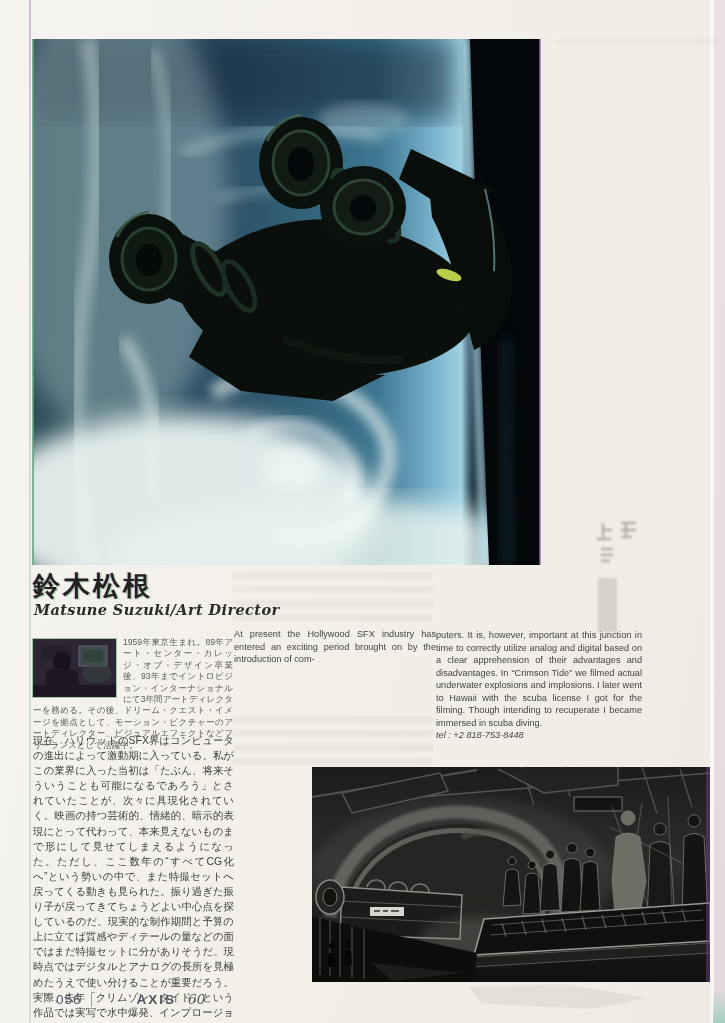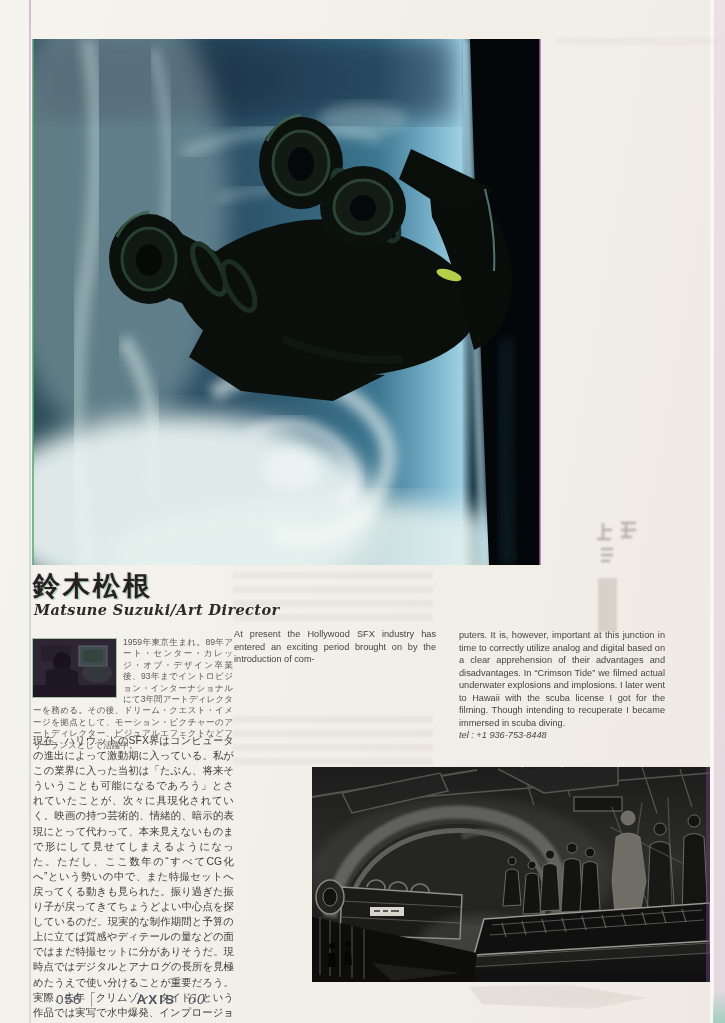--- a/index.html
+++ b/index.html
@@ -29,21 +29,21 @@
     font-style:italic;font-weight:700;font-size:14.5px;letter-spacing:.4px;color:#2b2a27;}
   
   .bio{left:33px;top:637px;width:200px;font-size:8.6px;line-height:11.4px;color:#5a5a56;text-align:justify;}
   .portrait{float:left;width:83px;height:58px;margin:2px 7px 3px 0;outline:1px solid rgba(90,160,100,.55);}
   .bio p{margin:0;}
   
   .col{text-align:justify;}
   .col-jp{font-size:10.4px;line-height:15.1px;color:#3c3d39;}
   .col1{left:33px;top:733px;width:201px;}
   .col2{left:234px;top:628px;width:202px;}
-  .col3{left:459px;top:629px;width:206px;}
+  .col3{left:436px;top:629px;width:206px;}
   .en{font-size:9.2px;line-height:12.5px;color:#434440;}
   .col2 .en{}
   .tel{margin-top:3px;font-style:italic;font-size:9.2px;color:#44454略;}
   .tel{color:#454642;}
   .col p{margin:0;}
   
   .artwork{left:312px;top:767px;width:398px;height:215px;background:#161616;}
   
   .folio{left:47px;top:991px;font-size:13.5px;color:#4e5560;display:flex;align-items:center;}
   .folio .num{letter-spacing:1px;padding-left:9px;}
@@ -171,21 +171,21 @@
   <div class="abs col col1">
     <p class="col-jp">現在、ハリウッドのSFX界はコンピュータの進出によって激動期に入っている。私がこの業界に入った当初は「たぶん、将来そういうことも可能になるであろう」とされていたことが、次々に具現化されていく。映画の持つ芸術的、情緒的、暗示的表現にとって代わって、本来見えないものまで形にして見せてしまえるようになった。ただし、ここ数年の“すべてCG化へ”という勢いの中で、また特撮セットへ戻ってくる動きも見られた。振り過ぎた振り子が戻ってきてちょうどよい中心点を探しているのだ。現実的な制作期間と予算の上に立てば質感やディテールの量などの面ではまだ特撮セットに分がありそうだ。現時点ではデジタルとアナログの長所を見極めたうえで使い分けることが重要だろう。実際、去年「クリムゾン・タイド」という作品では実写で水中爆発、インプロージョンを撮</p>
   </div>
 
   <div class="abs col col2">
     <p class="en">At present the Hollywood SFX industry has entered an exciting period brought on by the introduction of com-</p>
   </div>
 
   <div class="abs col col3">
     <p class="en">puters. It is, however, important at this junction in time to correctly utilize analog and digital based on a clear apprehension of their advantages and disadvantages. In “Crimson Tide” we filmed actual underwater explosions and implosions. I later went to Hawaii with the scuba license I got for the filming. Though intending to recuperate I became immersed in scuba diving.</p>
-    <p class="en tel">tel : +1 936-753-8448</p>
+    <p class="en tel">tel : +2 818-753-8448</p>
   </div>
 
   <div class="abs artwork">
     <svg width="398" height="215" viewBox="0 0 398 215">
       <defs>
         <linearGradient id="bgv" x1="0" y1="0" x2="0" y2="1">
           <stop offset="0" stop-color="#1c1c1c"></stop>
             <stop offset=".45" stop-color="#2d2d2b"></stop>
           <stop offset=".8" stop-color="#191919"></stop>
             <stop offset="1" stop-color="#101010"></stop>

